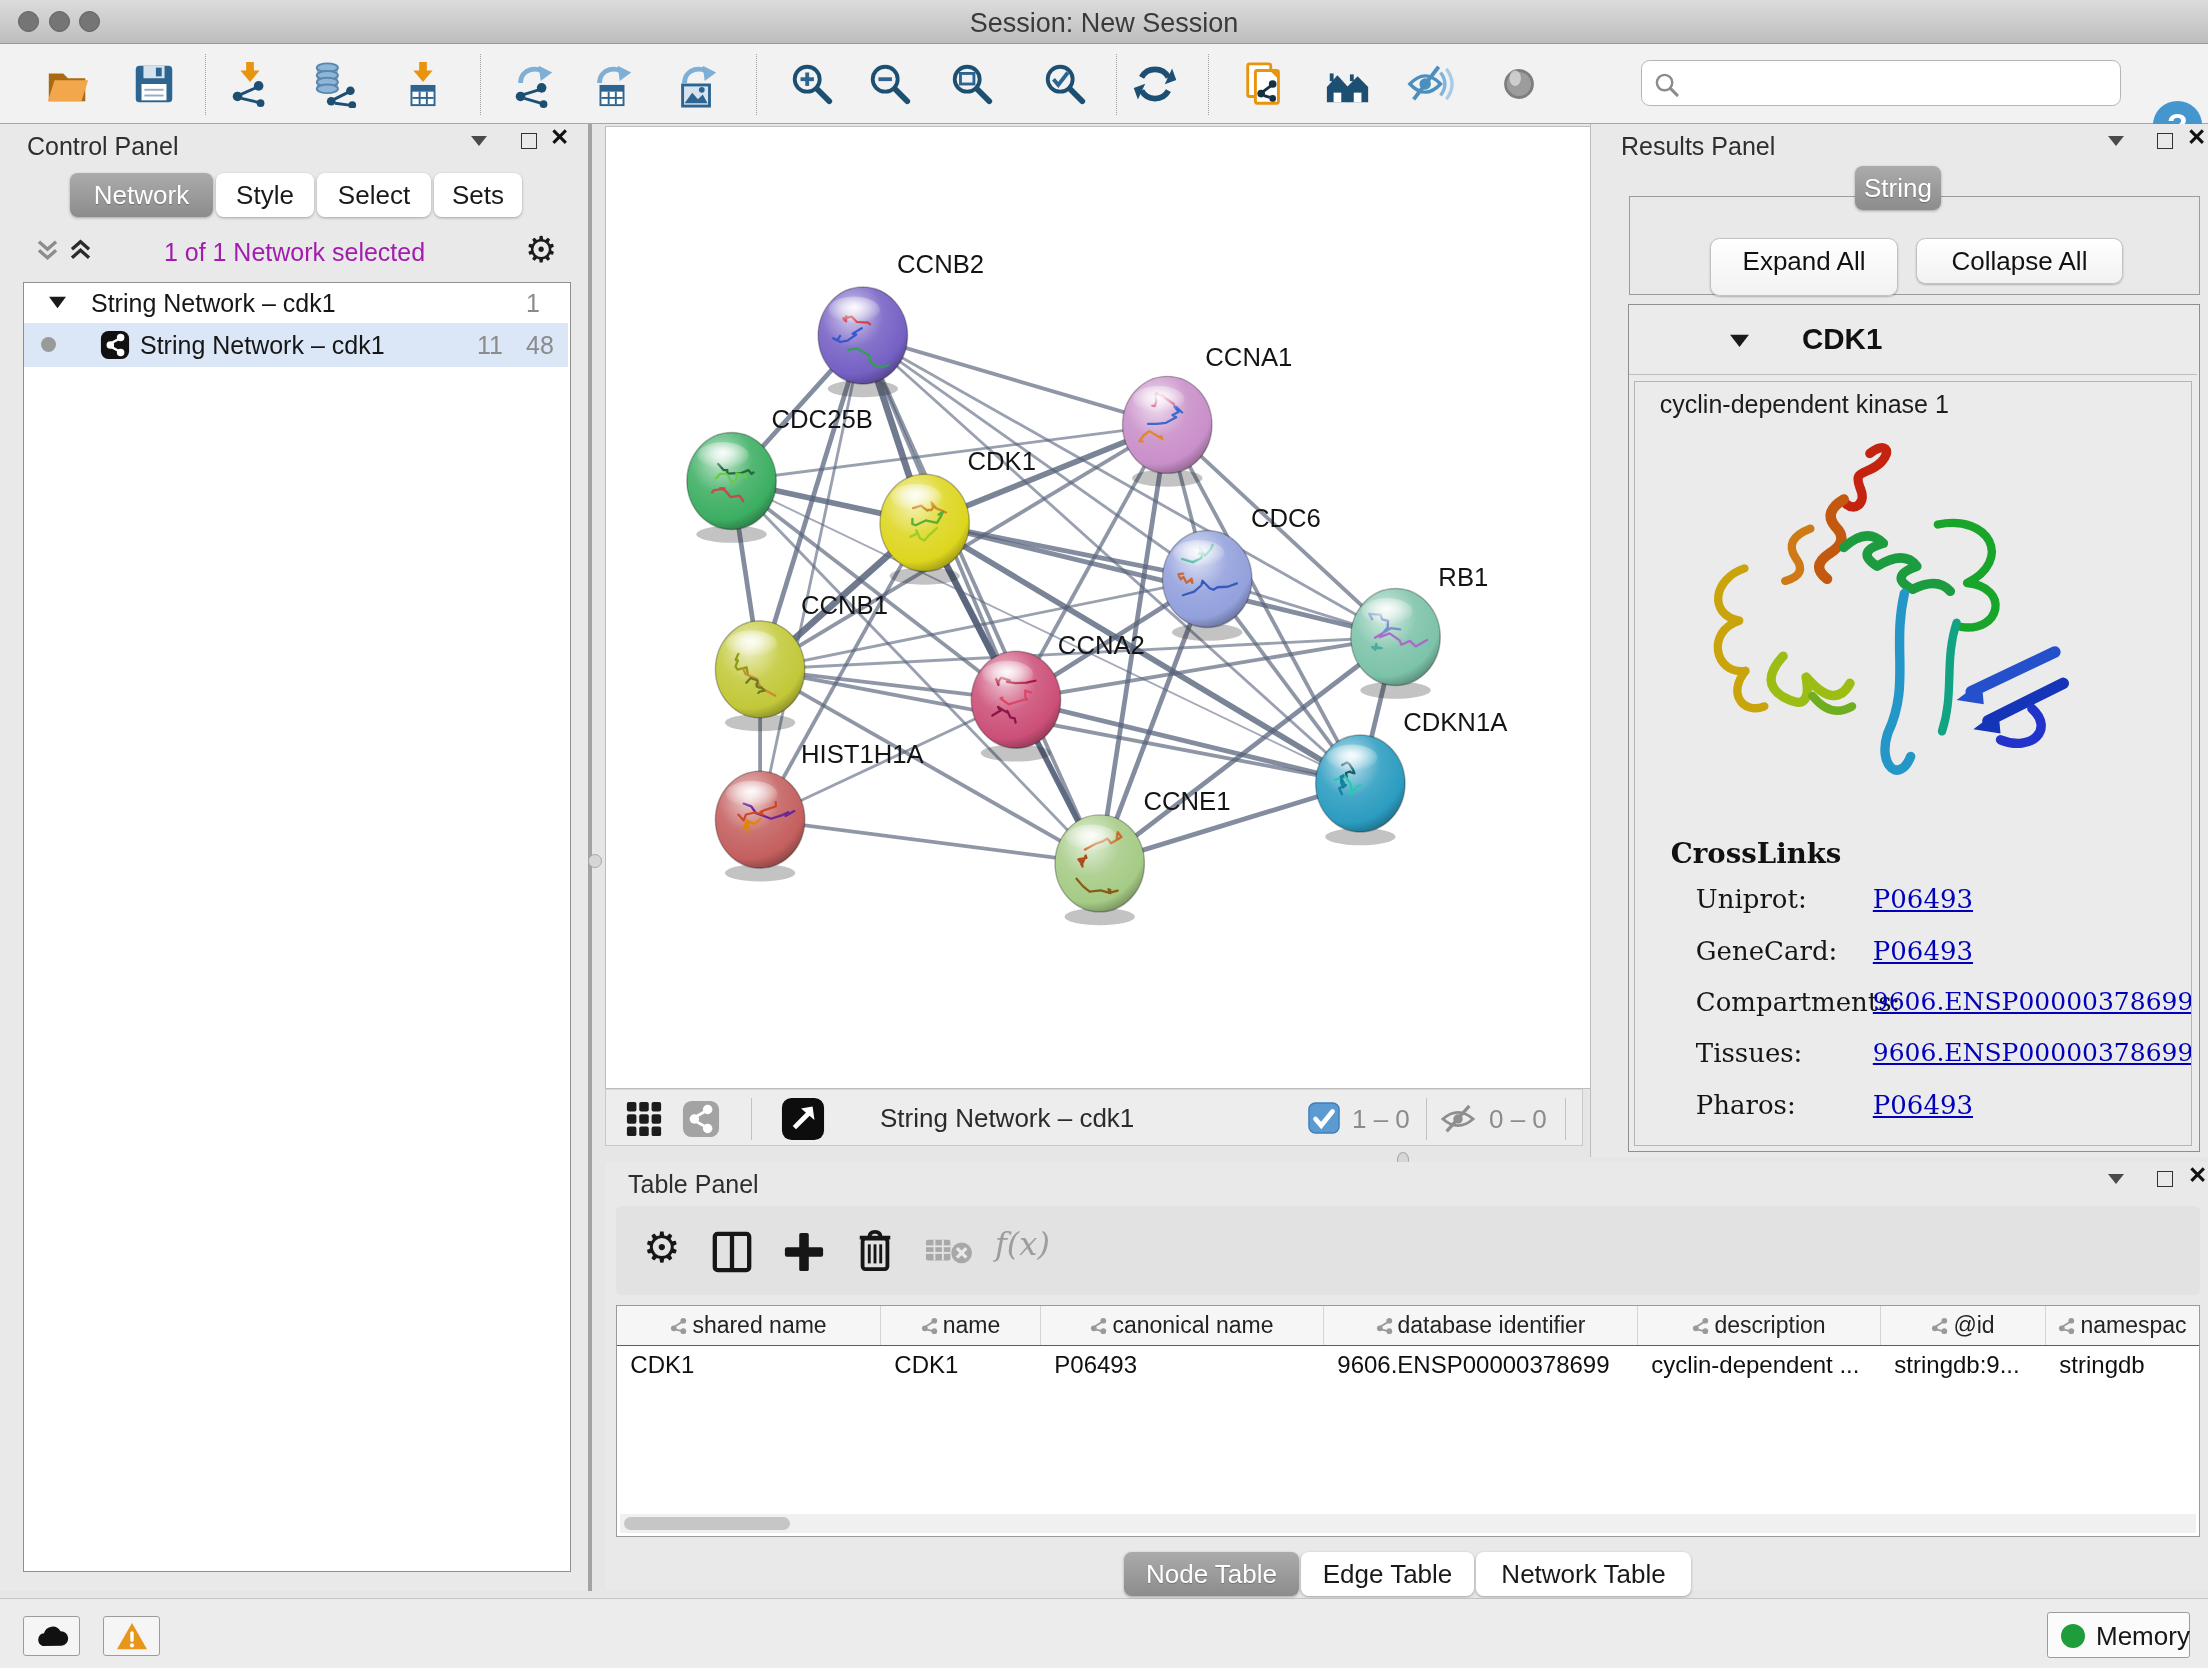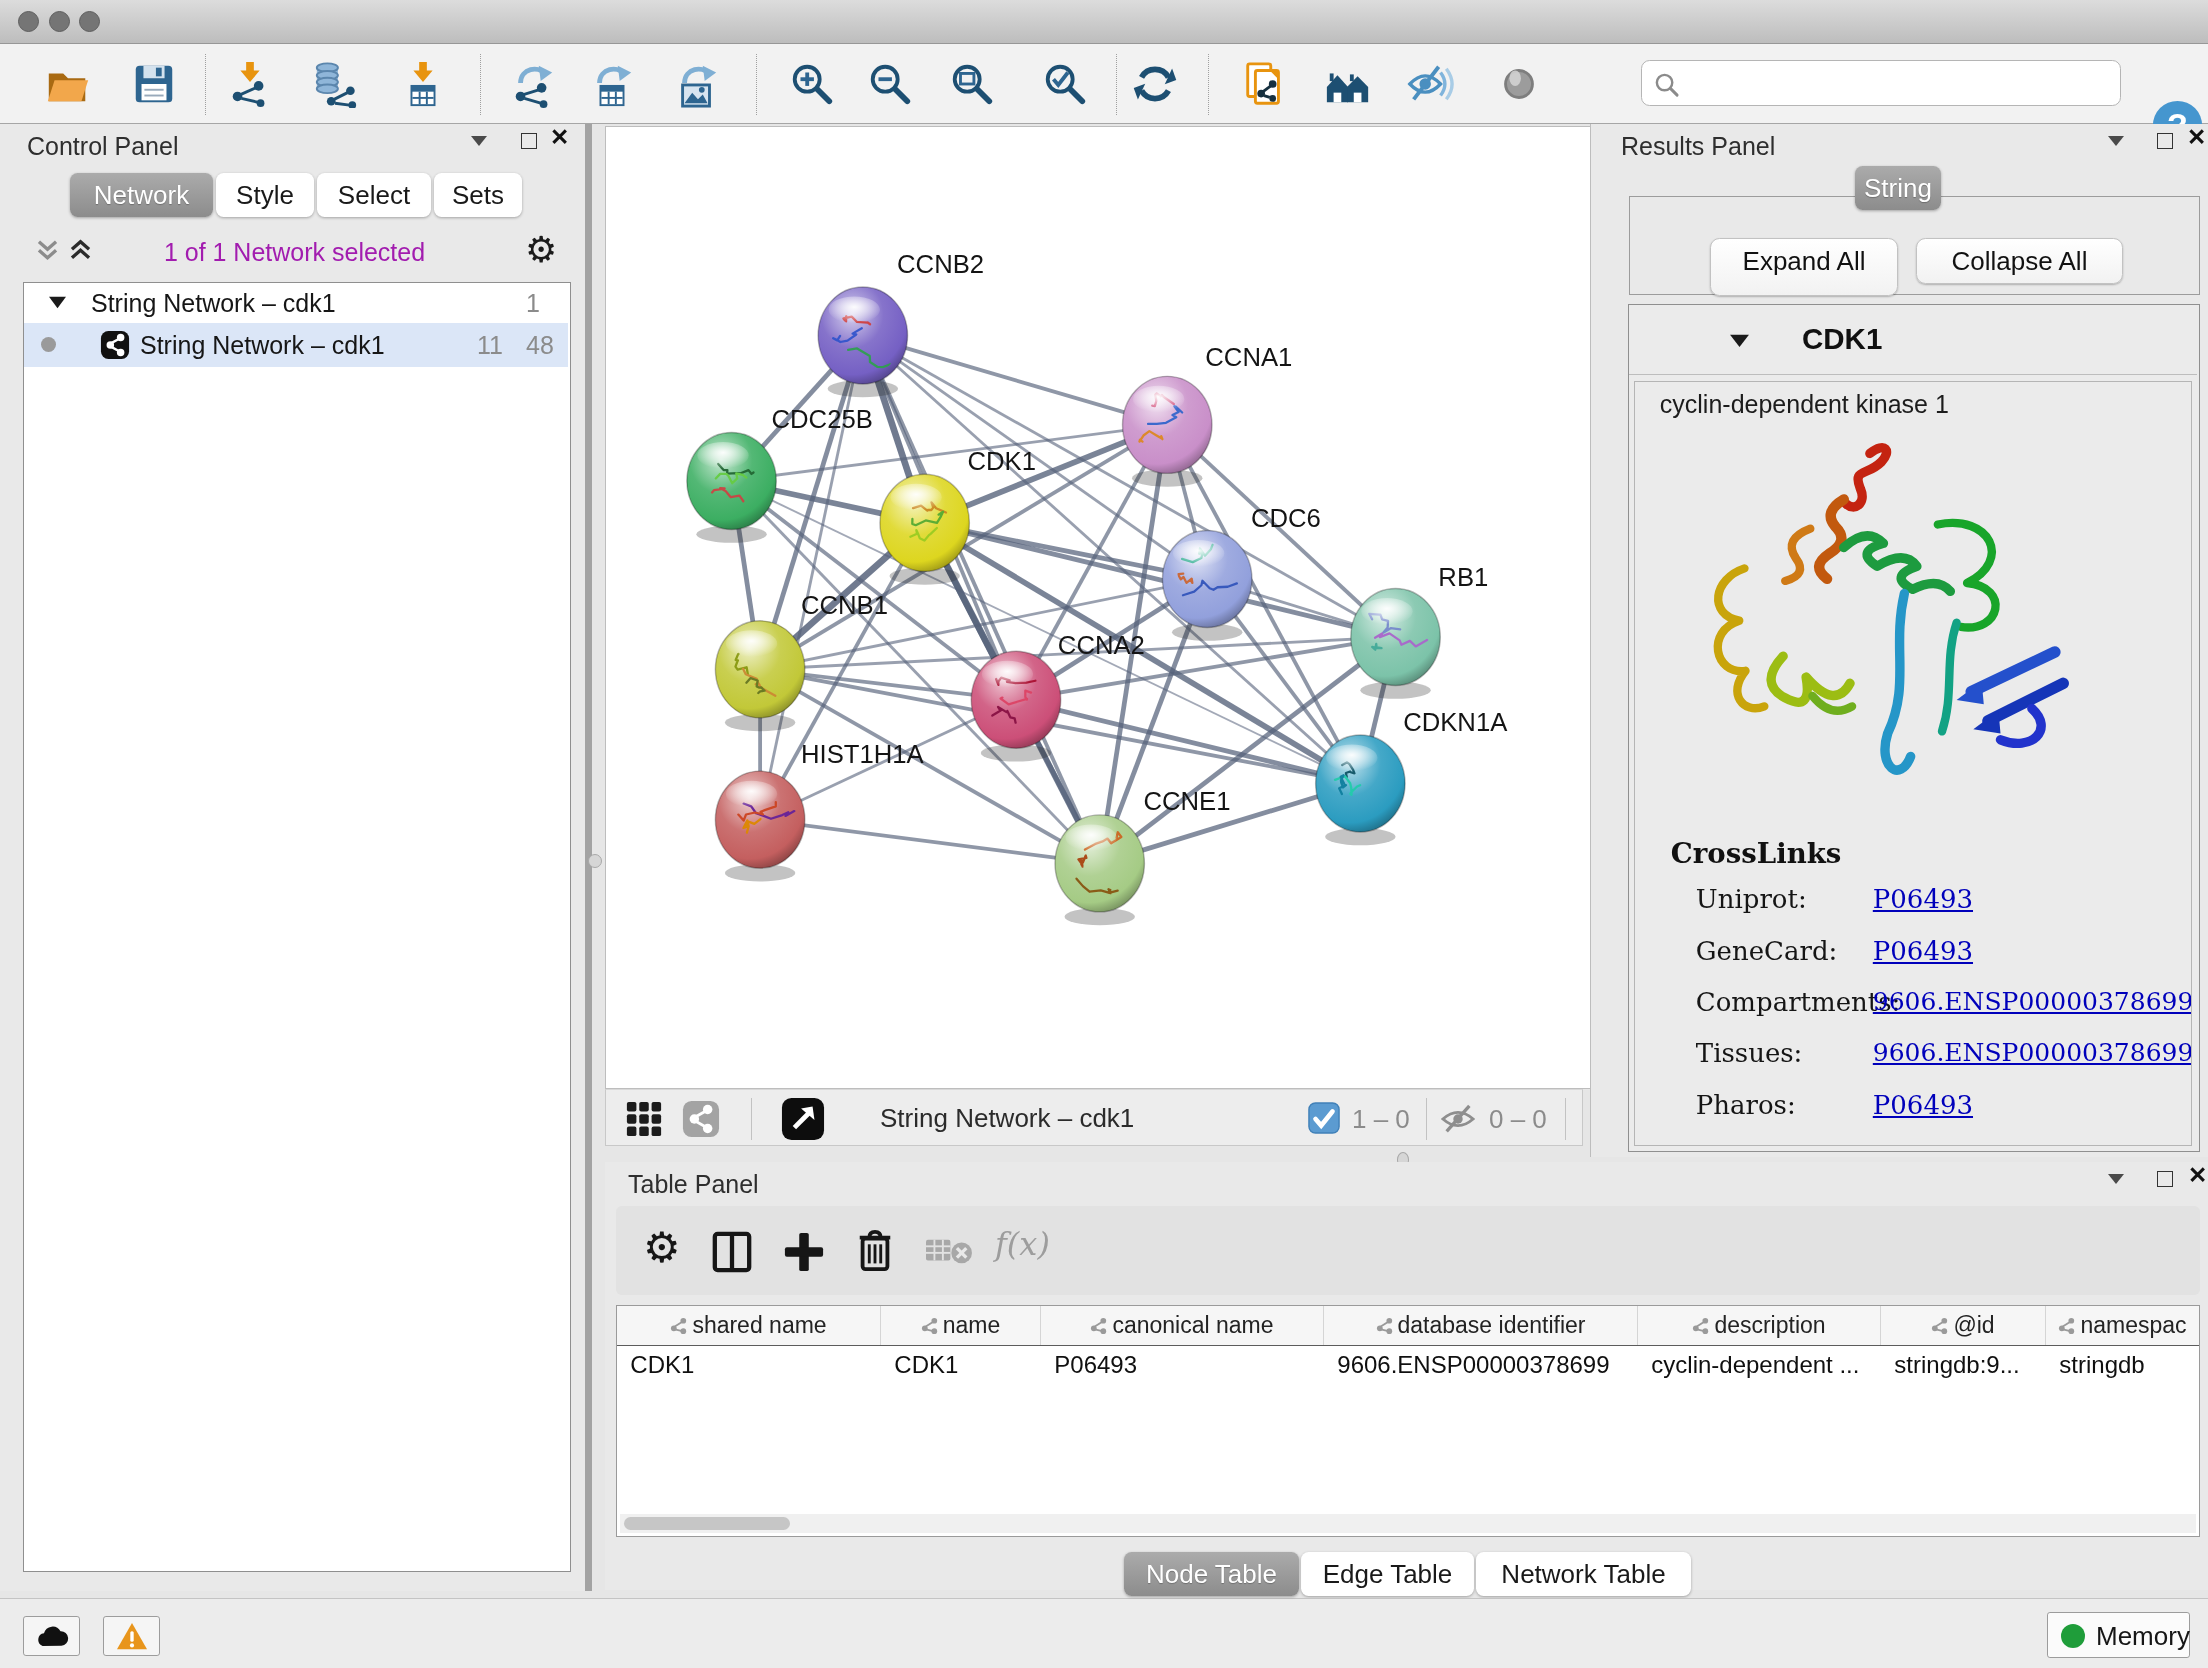--- a/index.html
+++ b/index.html
@@ -54,20 +54,21 @@
   .splitdot { width:14.3px; height:14.3px; border-radius:50%; background:#d6d6d6; border:1px solid #a8a8a8; }
   svg text { font-family:"Liberation Sans",sans-serif; }
 </style>
 </head>
 <body>
 
 <div class="abs titlebar">
   <div class="abs tlight" style="left:18px;"></div>
   <div class="abs tlight" style="left:49px;"></div>
   <div class="abs tlight" style="left:79px;"></div>
+  <div class="abs wtitle">Session: New Session</div>
 </div>
 
 <div class="abs toolbar">
 
   <svg class="abs tbicon" style="left:44px" viewBox="0 0 50 50">
     <path d="M5 14 h15 l5 5 h18 v24 H5 z" fill="#a96a12"></path>
     <path d="M11 21 h35 l-7 22 H4 z" fill="#f2a74b"></path>
   </svg>
   <svg class="abs tbicon" style="left:130px" viewBox="0 0 50 50">
     <rect x="6" y="6" width="38" height="38" rx="4" fill="#2e6590"></rect>
@@ -213,21 +214,21 @@
       <circle cx="12" cy="12" r="8" fill="none" stroke="#8b8b8b" stroke-width="2.5"></circle>
       <line x1="18" y1="18" x2="25" y2="25" stroke="#8b8b8b" stroke-width="3" stroke-linecap="round"></line>
     </svg>
   </div>
   <svg class="abs" style="left:2151px;top:55px;width:53px;height:53px" viewBox="0 0 56 56">
     <circle cx="28" cy="28" r="26" fill="#4596cf"></circle>
     <text x="28" y="40" text-anchor="middle" font-size="36" font-weight="bold" fill="#fff">?</text>
   </svg>
 </div>
 
-<div class="abs panel" style="left:0;top:124px;width:592px;height:1467px;border-right:7px solid #a3a3a3">
+<div class="abs panel" style="left:0;top:124px;width:592px;height:1467px;border-right:4px solid #a3a3a3">
   <div class="abs phead" style="left:27px;top:7.6px">Control Panel</div>
   <div class="abs wbtn-min" style="left:471px;top:12.4px"></div>
   <div class="abs wbtn-float" style="left:521px;top:8.6px"></div>
   <div class="abs wbtn-close" style="left:550px;top:2.9px">✕</div>
 
   <div class="abs tab sel" style="left:70px;top:49px;width:143px">Network</div>
   <div class="abs tab" style="left:216px;top:49px;width:98px">Style</div>
   <div class="abs tab" style="left:317px;top:49px;width:114px">Select</div>
   <div class="abs tab" style="left:434px;top:49px;width:88px">Sets</div>
 

